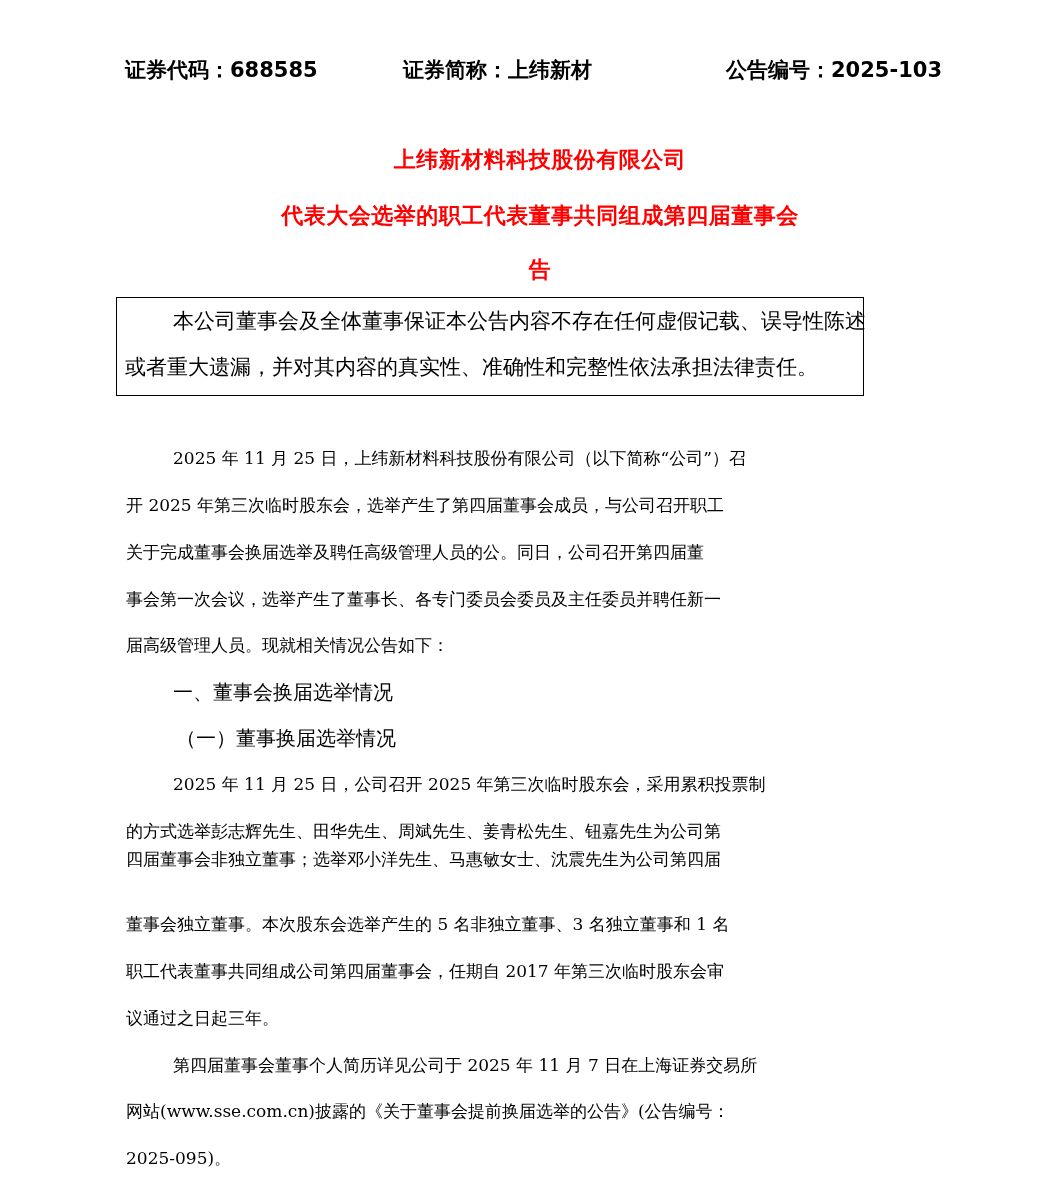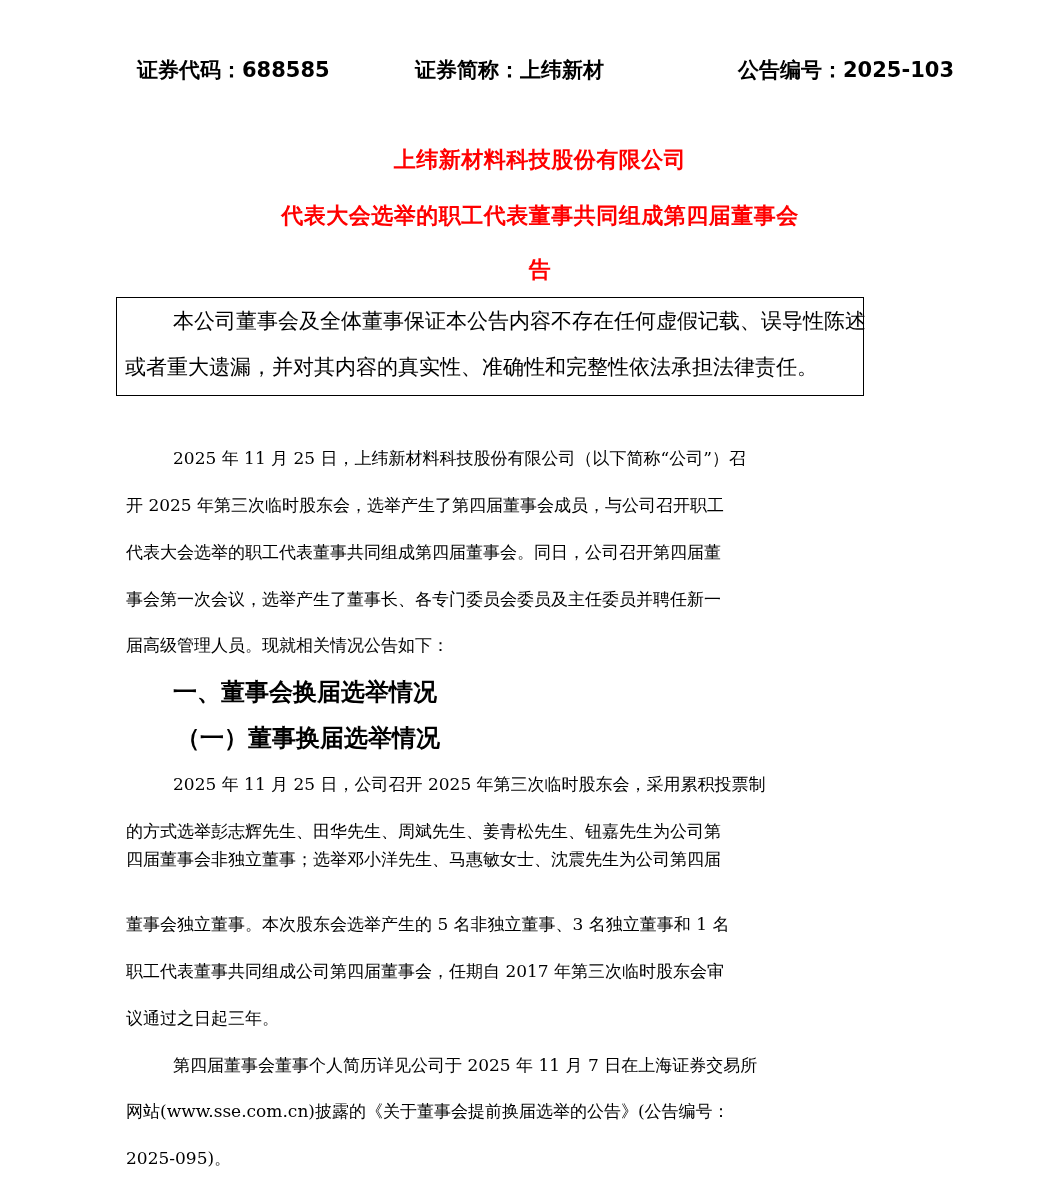--- a/index.html
+++ b/index.html
@@ -18,21 +18,21 @@
     .page {
       position: absolute;
       left: 0;
       top: 0;
       width: 1047px;
       height: 1188px;
     }
     .header-line {
       position: absolute;
       top: 54px;
-      left: 137px;
+      left: 125px;
       width: 815px;
       height: 32px;
       font-family: "DejaVu Sans", "Liberation Sans", sans-serif;
       font-weight: bold;
       font-size: 21px;
       line-height: 32px;
     }
     .header-line span {
       position: absolute;
       top: 0;
@@ -83,22 +83,22 @@
       position: absolute;
       left: 126px;
       font-size: 17px;
       line-height: 46px;
       white-space: nowrap;
     }
     .indent { left: 173px; }
     .heading {
       position: absolute;
       font-family: "DejaVu Sans", "Liberation Sans", sans-serif;
-      font-weight: bold;
-      font-size: 24px;
+      font-weight: normal;
+      font-size: 20px;
       line-height: 40px;
       white-space: nowrap;
     }
   </style>
 </head>
 <body>
 
 <div class="page">
 
   <div class="header-line">
@@ -111,21 +111,21 @@
   <div class="title title-2">代表大会选举的职工代表董事共同组成第四届董事会</div>
   <div class="title title-3">告</div>
 
   <div class="statement-box">
     <p class="stmt-l1">本公司董事会及全体董事保证本公告内容不存在任何虚假记载、误导性陈述</p>
     <p class="stmt-l2">或者重大遗漏，并对其内容的真实性、准确性和完整性依法承担法律责任。</p>
   </div>
 
   <div class="line indent" style="top:435px;">2025 年 11 月 25 日，上纬新材料科技股份有限公司（以下简称“公司”）召</div>
   <div class="line" style="top:482px;">开 2025 年第三次临时股东会，选举产生了第四届董事会成员，与公司召开职工</div>
-  <div class="line" style="top:529px;">代表大会选举的职工代表董事共同组成第四届董事会。同日，公司召开第四届董</div>
+  <div class="line" style="top:529px;">关于完成董事会换届选举及聘任高级管理人员的公。同日，公司召开第四届董</div>
   <div class="line" style="top:576px;">事会第一次会议，选举产生了董事长、各专门委员会委员及主任委员并聘任新一</div>
   <div class="line" style="top:622px;">届高级管理人员。现就相关情况公告如下：</div>
 
   <div class="heading" style="left:173px; top:672px;">一、董事会换届选举情况</div>
   <div class="heading" style="left:176px; top:718px;">（一）董事换届选举情况</div>
 
   <div class="line indent" style="top:761px;">2025  年 11 月 25 日，公司召开 2025 年第三次临时股东会，采用累积投票制</div>
   <div class="line" style="top:808px;">的方式选举彭志辉先生、田华先生、周斌先生、姜青松先生、钮嘉先生为公司第</div>
   <div class="line" style="top:836px;">四届董事会非独立董事；选举邓小洋先生、马惠敏女士、沈震先生为公司第四届</div>
   <div class="line" style="top:901px;">董事会独立董事。本次股东会选举产生的 5 名非独立董事、3 名独立董事和 1 名</div>

